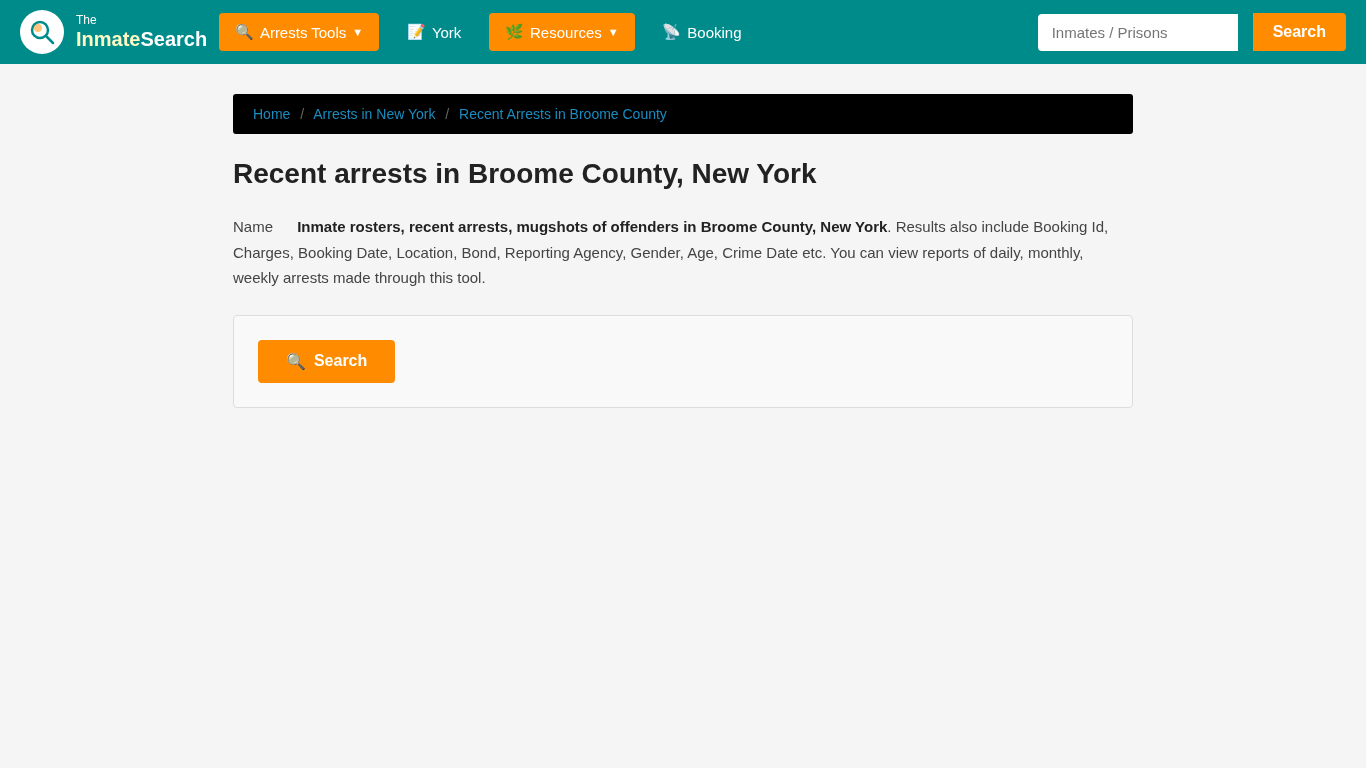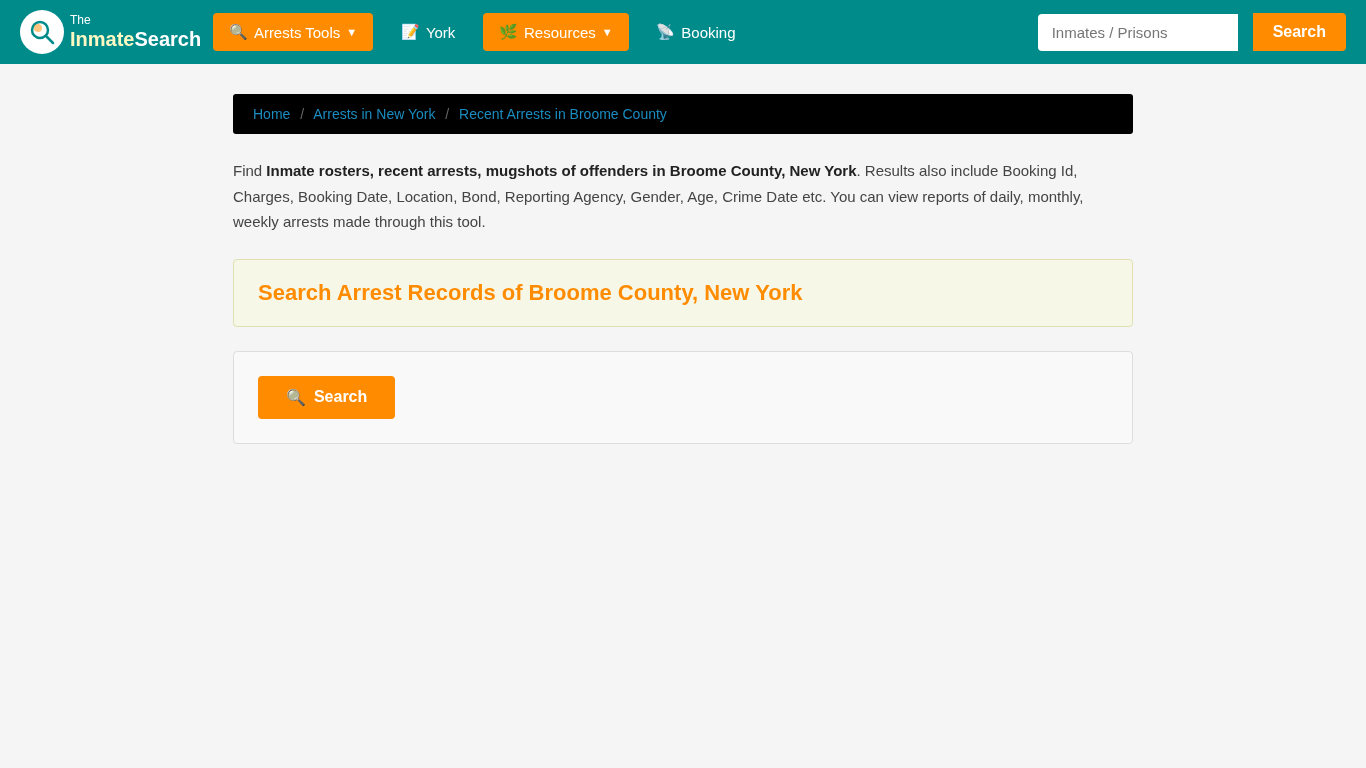--- a/index.html
+++ b/index.html
@@ -9,21 +9,21 @@
     .header {
       background: #008B8B;
       padding: 10px 20px;
       display: flex;
       align-items: center;
       gap: 12px;
     }
     .logo {
       display: flex;
       align-items: center;
-      gap: 6px;
+      gap: 12px;
       text-decoration: none;
     }
     .logo-icon {
       background: #fff;
       border-radius: 50%;
       width: 44px;
       height: 44px;
       display: flex;
       align-items: center;
       justify-content: center;
@@ -121,21 +121,21 @@
       margin-bottom: 24px;
     }
 
     
     .description {
       font-size: 15px;
       line-height: 1.7;
       color: #444;
       margin-bottom: 24px;
     }
-    .description strong { color: #222; }
+    .description strong { color: #222; margin-left: 20px; }
 
     
     .search-section {
       background: #f7f7e8;
       border: 1px solid #e0e0b0;
       border-radius: 4px;
       padding: 20px 24px;
       margin-bottom: 24px;
     }
     .search-section-title {
@@ -241,28 +241,26 @@
 <main class="main-content">
 
   <nav class="breadcrumb">
     <a href="#">Home</a>
     <span class="breadcrumb-sep">/</span>
     <a href="#">Arrests in New York</a>
     <span class="breadcrumb-sep">/</span>
     <span class="breadcrumb-current">Recent Arrests in Broome County</span>
   </nav>
 
+  <h1 class="page-title">Recent arrests in Broome County, New York</h1>
 
   <p class="description">
-    <span>Find </span><strong>Inmate rosters, recent arrests, mugshots of offenders in Broome County, New York</strong><span>. Results also include Booking Id, Charges, Booking Date, Location, Bond, Reporting Agency, Gender, Age, Crime Date etc. You can view reports of daily, monthly, weekly arrests made through this tool.</span>
+    <span>Name </span><strong>Inmate rosters, recent arrests, mugshots of offenders in Broome County, New York</strong><span>. Results also include Booking Id, Charges, Booking Date, Location, Bond, Reporting Agency, Gender, Age, Crime Date etc. You can view reports of daily, monthly, weekly arrests made through this tool.</span>
   </p>
 
-  <div class="search-section">
-    <h2 class="search-section-title">Search Arrest Records of Broome County, New York</h2>
-  </div>
 
   <div class="form-section">
 
 
     <button class="search-submit-btn">
       <span>🔍</span>
       <span>Search</span>
     </button>
   </div>
 

